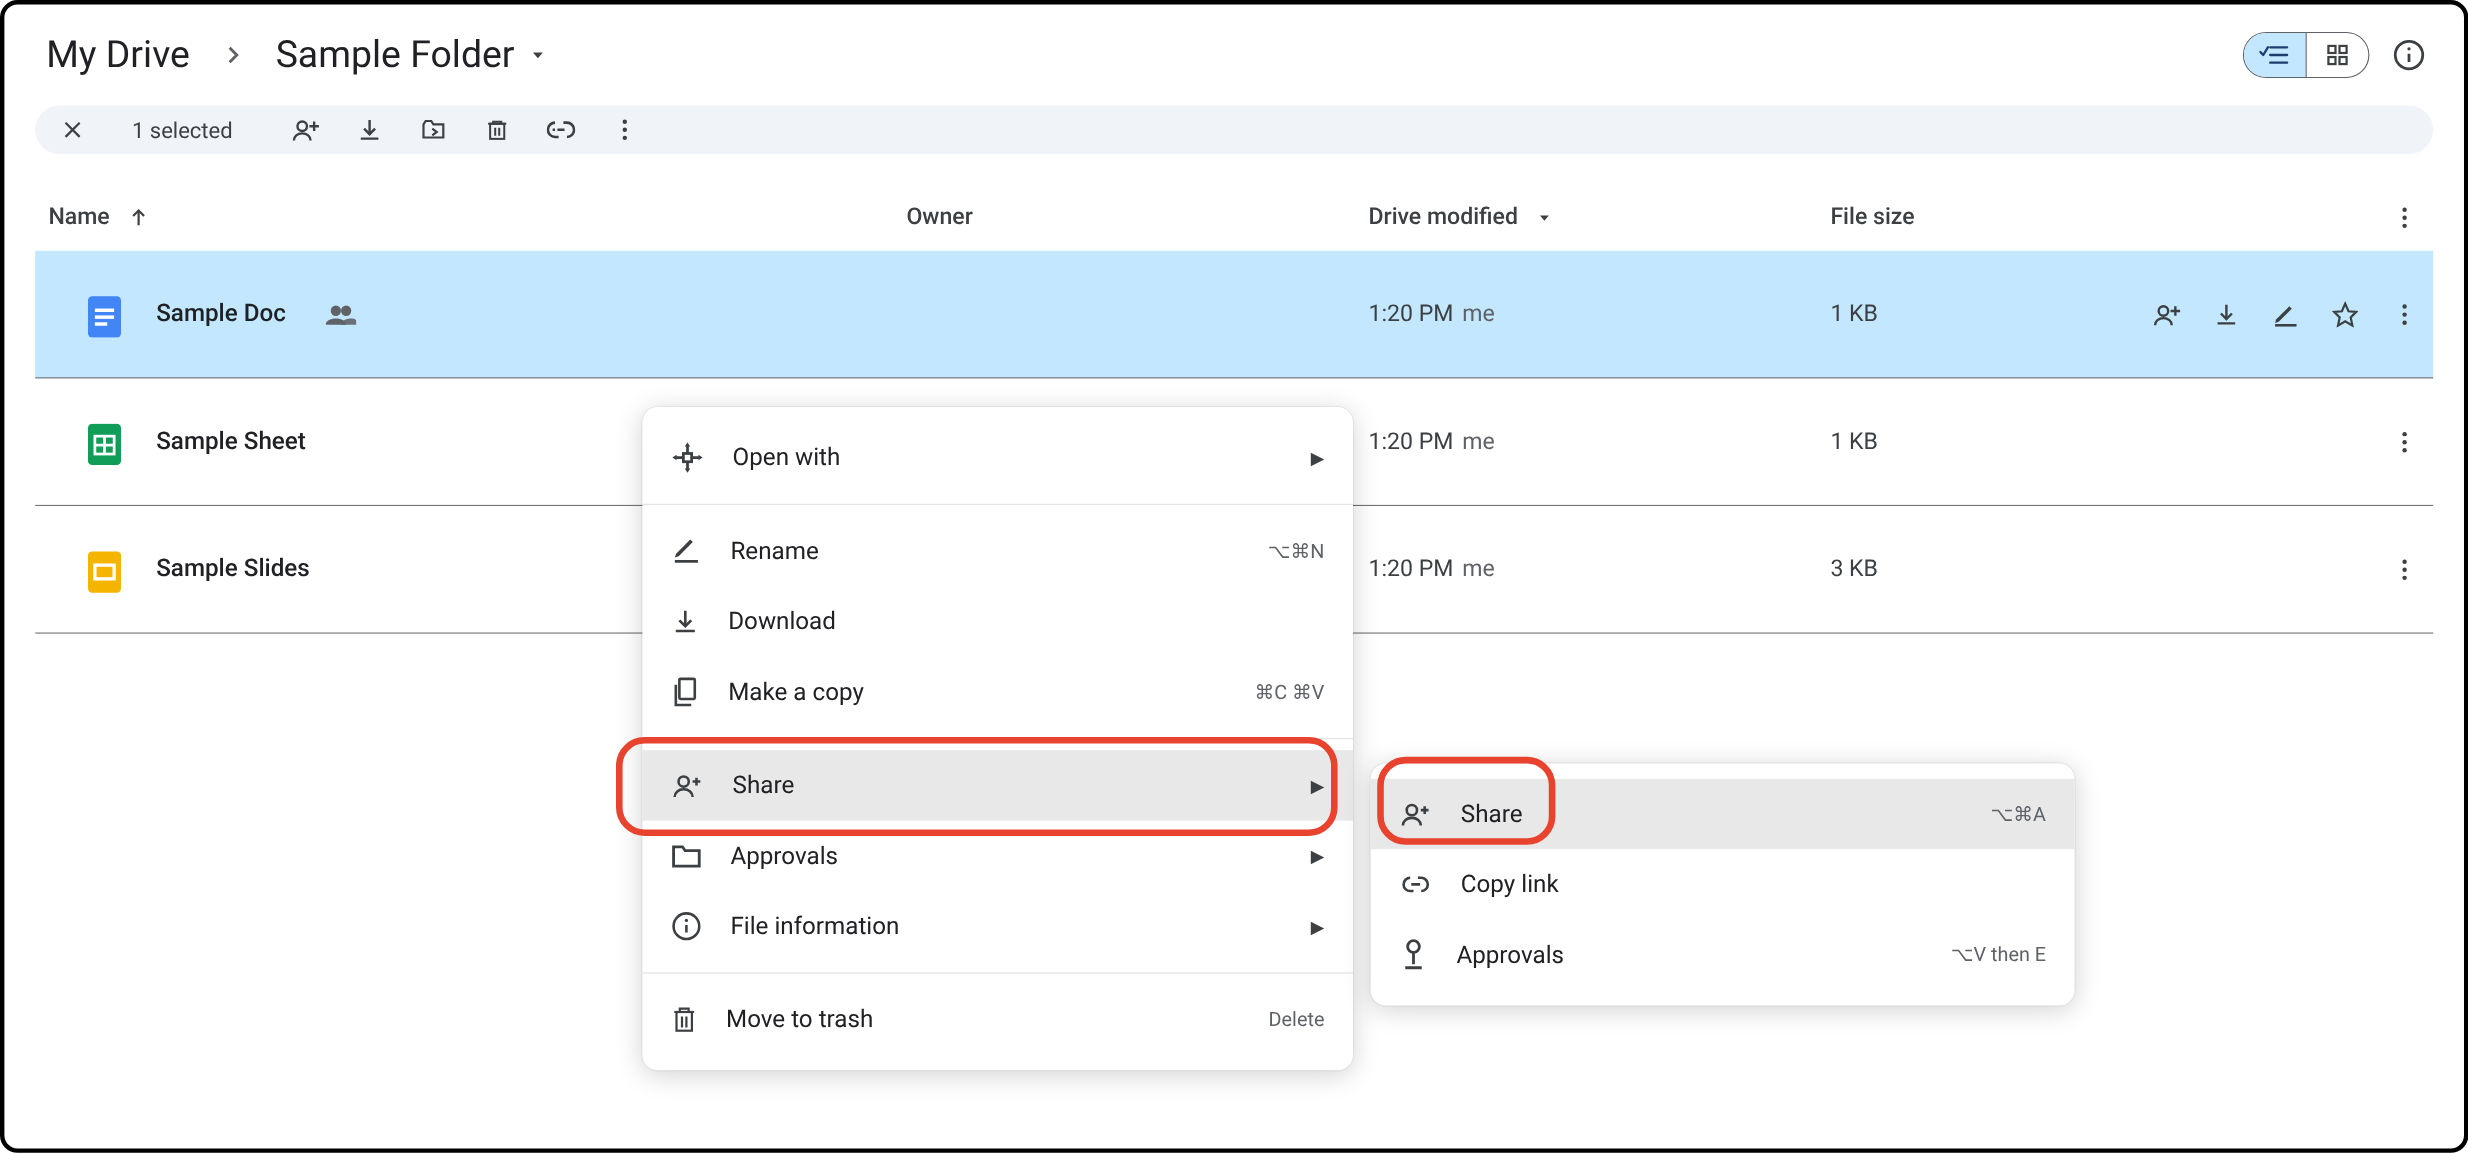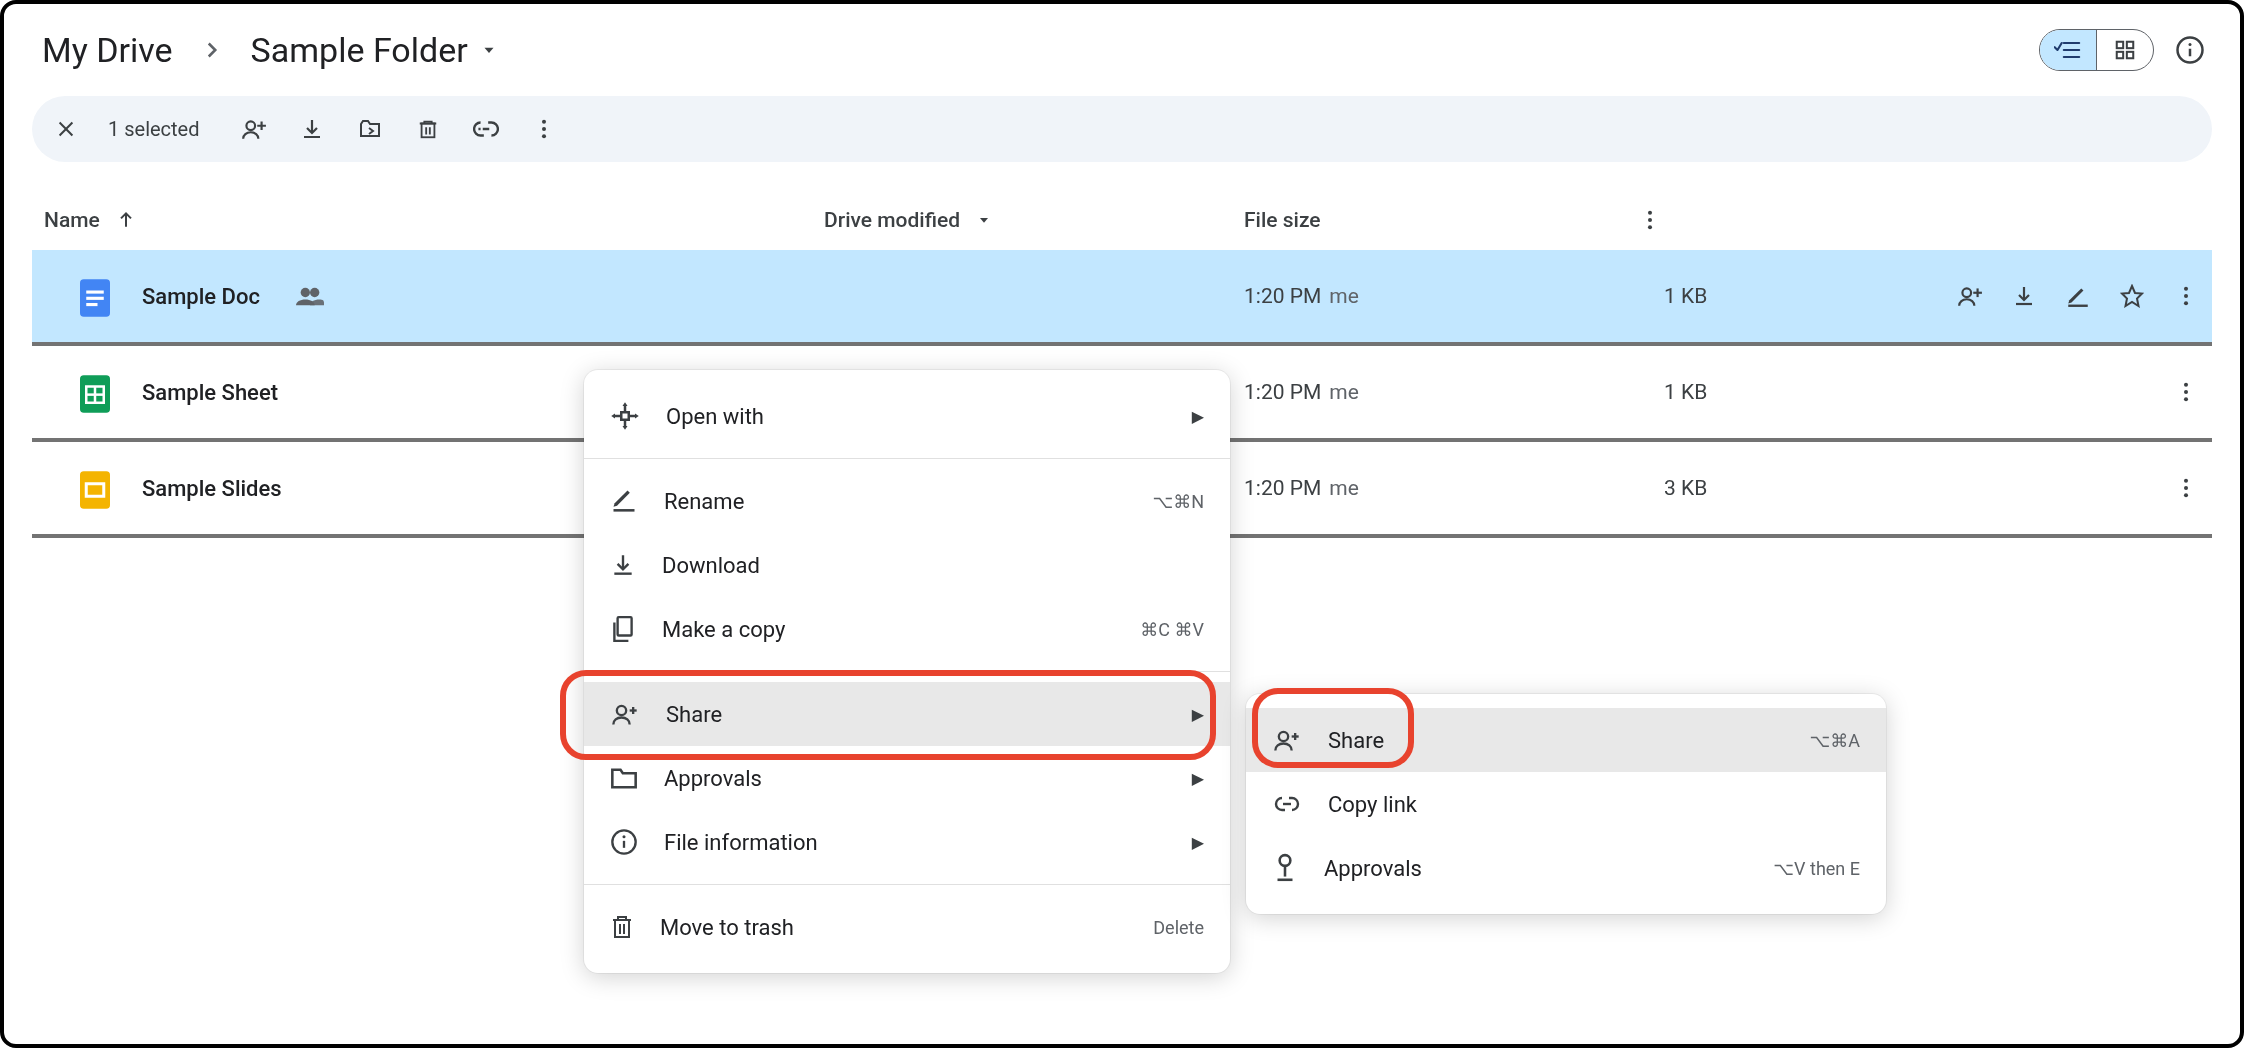--- a/index.html
+++ b/index.html
@@ -42,25 +42,25 @@
   }
   .view-toggle .seg { width:56px; height:40px; display:flex; align-items:center; justify-content:center; cursor:pointer;}
   .view-toggle .seg.active { background:#c2e7ff; }
   .view-toggle .divider { width:1.5px; background:#5f6368; }
   .info-btn { width:36px; height:36px; display:flex; align-items:center; justify-content:center; cursor:pointer;}
 
   
   .selection-bar {
     background:#f0f4f9;
     border-radius: 36px;
-    height:66px;
+    height:44px;
     display:flex;
     align-items:center;
     padding: 0 20px;
-    gap: 28px;
+    gap: 40px;
   }
   .sel-x { width:28px; height:28px; display:flex; align-items:center; justify-content:center; cursor:pointer;}
   .sel-count { font-size:20px; color:#3c4043;}
   .sel-actions { display:flex; align-items:center; gap:30px; margin-left:12px;}
   .ico-btn { width:28px; height:28px; display:flex; align-items:center; justify-content:center; cursor:pointer;}
 
   
   .table { margin-top: 28px; }
   .thead, .trow {
     display:grid;
@@ -70,22 +70,22 @@
   }
   .thead {
     height:60px;
     font-size:21px;
     font-weight:500;
     color:#3c4043;
   }
   .thead .th { display:flex; align-items:center; gap:16px; }
   .thead .more-col { justify-self:end; }
   .trow {
-    height:96px;
-    border-bottom:4px solid #737373;
+    height:116px;
+    border-bottom:1px solid #737373;
   }
   .trow.selected { background:#c2e7ff; }
   .cell-name { display:flex; align-items:center; gap:28px; padding-left:36px;}
   .file-icon { width:34px; height:34px; }
   .file-label { font-size:22px; font-weight:500; }
   .shared-ico { margin-left:8px; }
   .cell-mod, .cell-size { font-size:21px; color:#3c4043; }
   .cell-mod .by { color:#5f6368; margin-left:8px; }
   .row-actions { justify-self:end; display:flex; gap:26px; align-items:center;}
 
@@ -235,20 +235,23 @@
   <div class="table">
     <div class="thead">
       <div class="th">
         <span>Name</span>
         <svg width="20" height="20" viewBox="0 0 24 24" fill="none" stroke="#3c4043" stroke-width="2.4">
             <line x1="12" y1="20" x2="12" y2="4"></line>
             <polyline points="6 10 12 4 18 10"></polyline>
           </svg>
       </div>
       <div class="th">
+          <span>Owner</span>
+        </div>
+      <div class="th">
         <span>Drive modified</span>
         <svg width="16" height="16" viewBox="0 0 24 24" fill="#3c4043">
             <polygon points="6 9 18 9 12 16"></polygon>
           </svg>
       </div>
       <div class="th" style="display:flex;justify-content:space-between;">
         <span>File size</span>
         <span class="ico-btn more-col">
             <svg width="8" height="22" viewBox="0 0 8 24" fill="#3c4043">
               <circle cx="4" cy="4" r="2.2"></circle>

